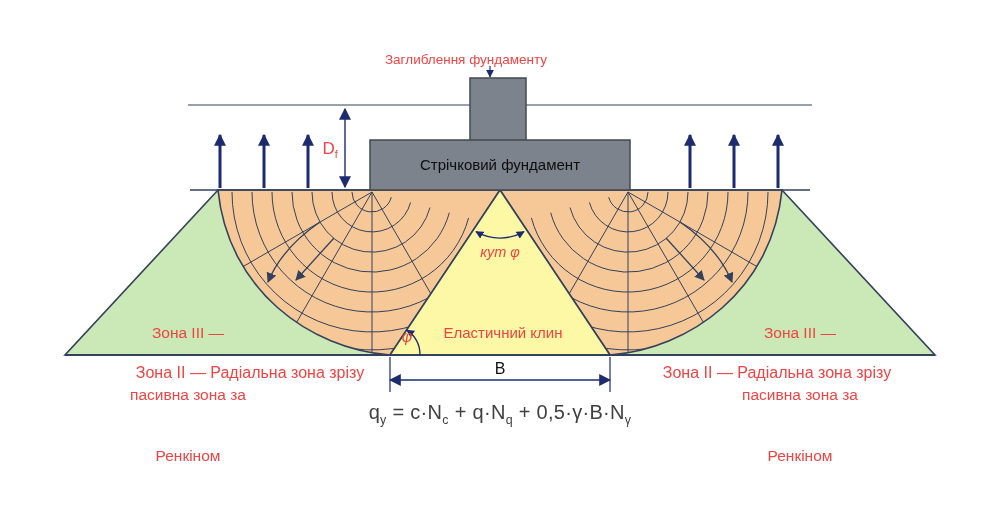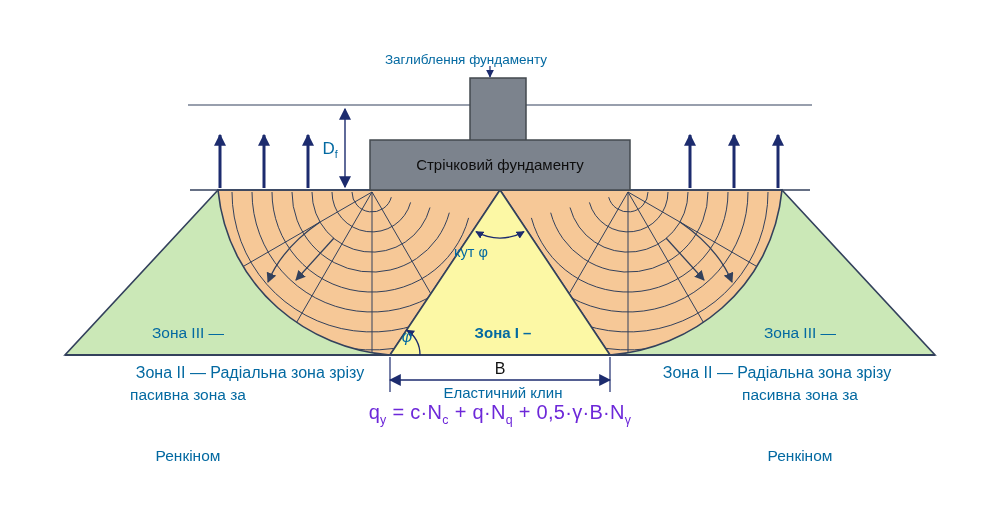--- a/index.html
+++ b/index.html
@@ -1,23 +1,23 @@
 <!DOCTYPE html>
 <html><head>
 <meta charset="utf-8">
 <style>
   html,body{margin:0;padding:0;background:#fff;}
   .stage{position:relative;width:1000px;height:512px;background:#fff;
          font-family:"Liberation Sans",sans-serif;overflow:hidden;}
   .stage svg{position:absolute;left:0;top:0;}
   .lbl{position:absolute;transform:translateX(-50%);white-space:nowrap;
-       color:#0369a1;text-align:center;line-height:1.3;}
+       color:#ef4444;text-align:center;line-height:1.3;}
   .lbl .ln{display:block;margin-top:40px;}
   sub{font-size:0.62em;line-height:0;}
-  .formula{font-size:20px;color:#6d28d9;letter-spacing:.3px;}
+  .formula{font-size:20px;color:#404040;letter-spacing:.3px;}
   .italic{font-style:italic;}
 </style>
 </head>
 <body>
 
 <div class="stage">
 
   <svg width="1000" height="512" viewBox="0 0 1000 512">
     <defs>
       <marker id="arrowNavy" viewBox="0 0 10 10" refX="9" refY="5" markerWidth="12" markerHeight="12" markerUnits="userSpaceOnUse" orient="auto-start-reverse">
@@ -115,28 +115,27 @@
       <path d="M420,355 A30,30 0 0 0 406.8,330.1" stroke-width="1.3" marker-end="url(#arrowSmall)"></path>
 
       <line x1="390" y1="357" x2="390" y2="392" stroke-width="1.2"></line>
       <line x1="610" y1="357" x2="610" y2="392" stroke-width="1.2"></line>
       <line x1="390" y1="380" x2="610" y2="380" stroke-width="1.4" marker-start="url(#arrowNavy)" marker-end="url(#arrowNavy)"></line>
     </g>
   </svg>
 
   <div class="lbl" style="left:466px;top:51px;font-size:13.5px;">Заглиблення фундаменту</div>
 
-  <div class="lbl" style="left:500px;top:155px;font-size:15px;color:#0d0d0d;">Стрічковий фундаменту</div>
+  <div class="lbl" style="left:500px;top:155px;font-size:15px;color:#0d0d0d;">Стрічковий фундамент</div>
 
   <div class="lbl" style="left:330px;top:138px;font-size:17px;"><span>D</span><sub>f</sub></div>
 
-  <div class="lbl" style="left:471px;top:243px;font-size:14.5px;">кут φ</div>
+  <div class="lbl" style="left:500px;top:243px;font-size:14.5px;font-style:italic;">кут φ</div>
 
   <div class="lbl" style="left:503px;top:283px;font-size:15px;">
-    <span class="ln" style="font-weight:600;">Зона I –</span>
     <span class="ln">Еластичний клин</span>
   </div>
 
   <div class="lbl italic" style="left:407px;top:327px;font-size:16px;">φ</div>
 
   <div class="lbl" style="left:188px;top:282px;font-size:15.5px;line-height:21.5px;">
     <span class="ln">Зона III —</span>
     <span class="ln">пасивна зона за</span>
     <span class="ln">Ренкіном</span>
   </div>

